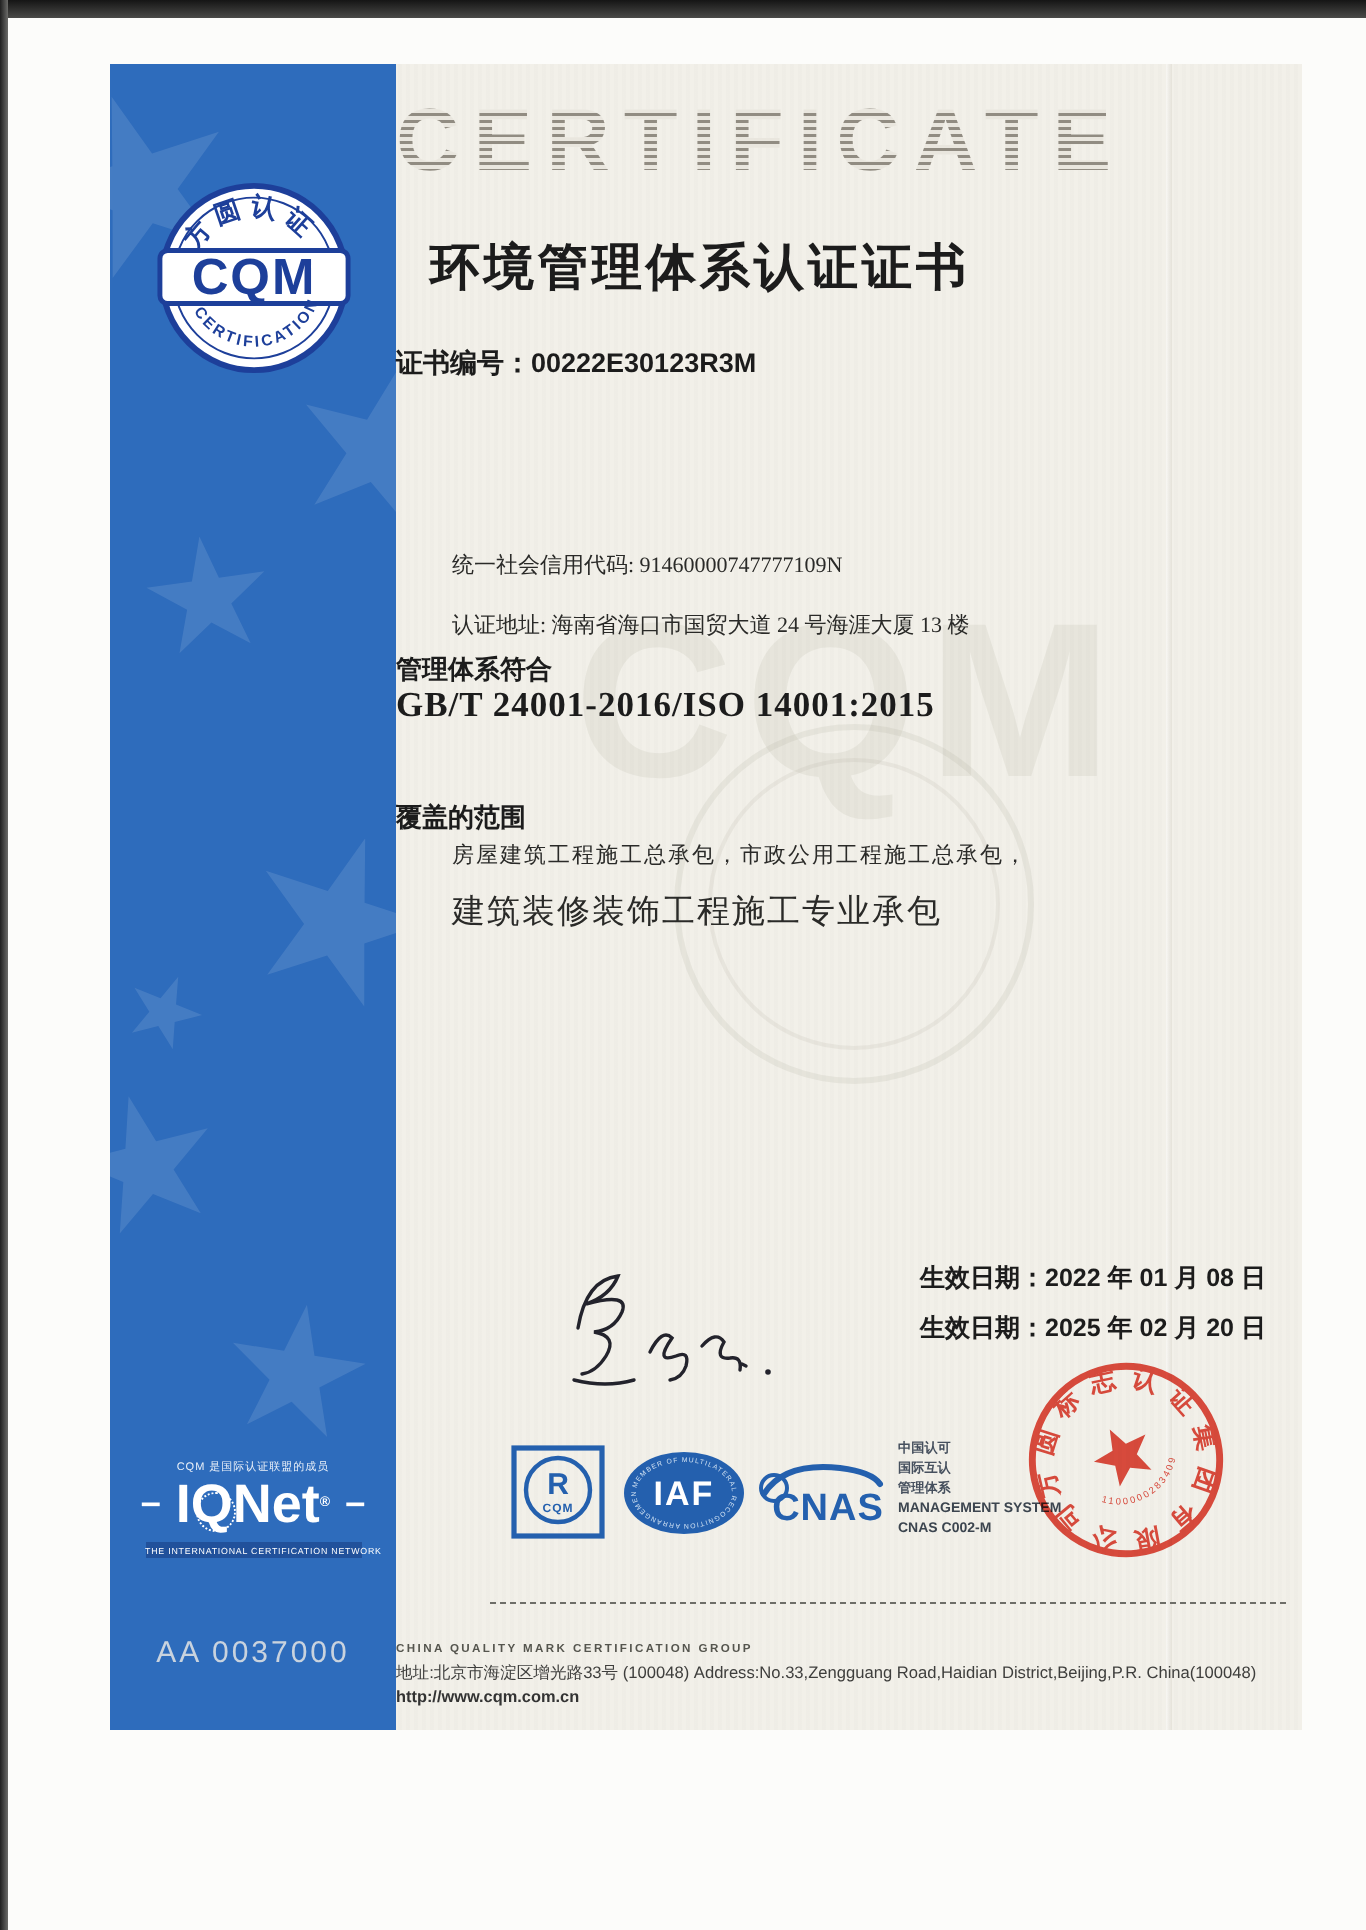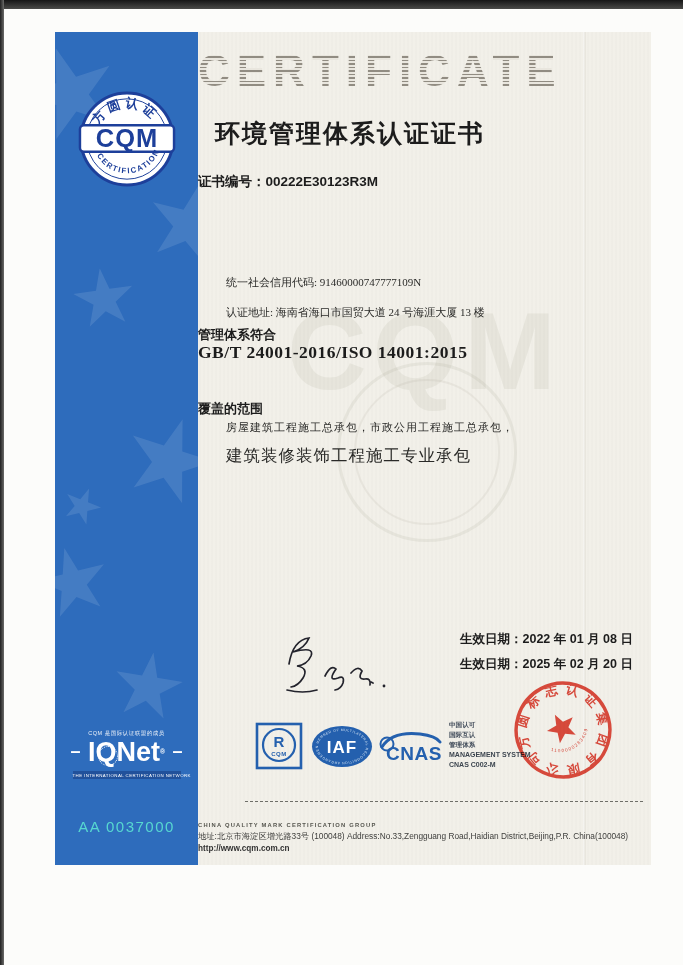--- a/index.html
+++ b/index.html
@@ -28,21 +28,21 @@
   .iqnet{position:absolute;left:10px;top:698px;width:123px;text-align:center;color:#fff;}
   .iqnet-member{font-size:5.5px;letter-spacing:0.5px;white-space:nowrap;opacity:0.9;}
   .iqnet-main{position:relative;font-size:27px;font-weight:bold;line-height:30px;white-space:nowrap;}
   .iqnet-dash{font-size:18px;font-weight:bold;position:relative;top:-4px;}
   .iqnet-reg{font-size:7px;vertical-align:top;}
   .q-ring{position:absolute;left:33px;top:9px;width:20px;height:20px;border:1.6px dotted #fff;
           border-radius:50%;pointer-events:none;}
   .iqnet-tag{margin:1px auto 0;width:108px;background:rgba(18,48,116,0.45);
              font-size:4.4px;letter-spacing:0.4px;padding:1.5px 0;white-space:nowrap;}
   .serial{position:absolute;left:0;top:786px;width:143px;text-align:center;
-          font-size:15px;letter-spacing:1.5px;color:#5eead4;opacity:0.85;}
+          font-size:15px;letter-spacing:1.5px;color:#e5e5e5;opacity:0.85;}
   
   .wm-cqm{position:absolute;left:143px;right:0;top:255px;text-align:center;
           font-size:110px;font-weight:800;letter-spacing:6px;color:rgba(170,165,148,0.15);}
   .wm-circle{position:absolute;left:282px;top:330px;width:180px;height:180px;border-radius:50%;
              border:3px solid rgba(170,165,150,0.16);}
   .wm-circle:after{content:"";position:absolute;inset:14px;border-radius:50%;
                    border:2px solid rgba(170,165,150,0.14);}
   
   .cline{position:absolute;left:143px;right:0;text-align:left;color:#1c1c1c;}
   .embossed{top:14px;font-size:44px;font-weight:800;letter-spacing:7px;

